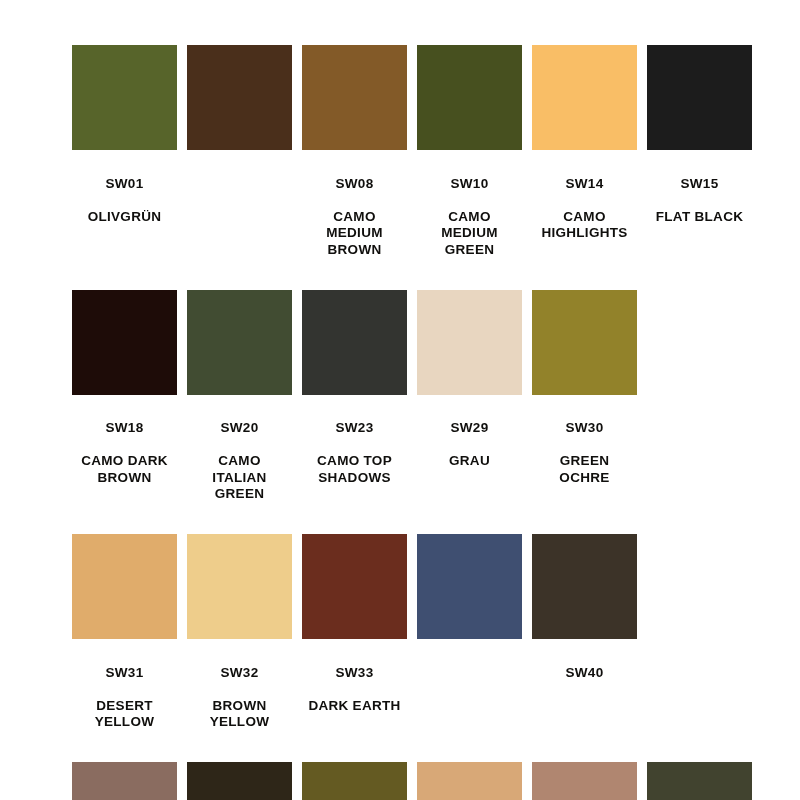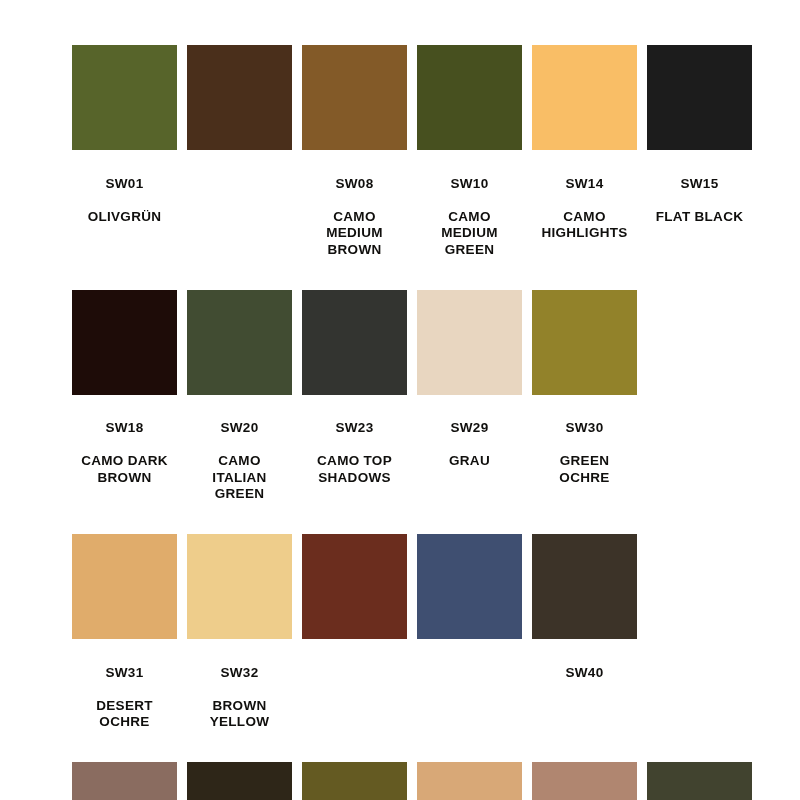--- a/index.html
+++ b/index.html
@@ -165,33 +165,37 @@
       </div>
     </div>
   </div>
 
   <div class="swatch-row">
     <div class="swatch-cell">
       <div class="swatch-chip" style="background-color: rgb(224, 172, 107);"></div>
       <div class="swatch-label">
         <span class="swatch-code">SW31</span>
         <span class="swatch-name">DESERT
-OCHRE</span>
+YELLOW</span>
       </div>
     </div>
     <div class="swatch-cell">
       <div class="swatch-chip" style="background-color: rgb(238, 205, 139);"></div>
       <div class="swatch-label">
         <span class="swatch-code">SW32</span>
         <span class="swatch-name">BROWN
 YELLOW</span>
       </div>
     </div>
     <div class="swatch-cell">
       <div class="swatch-chip" style="background-color: rgb(107, 45, 30);"></div>
+      <div class="swatch-label">
+        <span class="swatch-code">SW33</span>
+        <span class="swatch-name">DARK EARTH</span>
+      </div>
     </div>
     <div class="swatch-cell">
       <div class="swatch-chip" style="background-color: rgb(63, 79, 113);"></div>
     </div>
     <div class="swatch-cell">
       <div class="swatch-chip" style="background-color: rgb(60, 51, 40);"></div>
       <div class="swatch-label">
         <span class="swatch-code">SW40</span>
       </div>
     </div>

